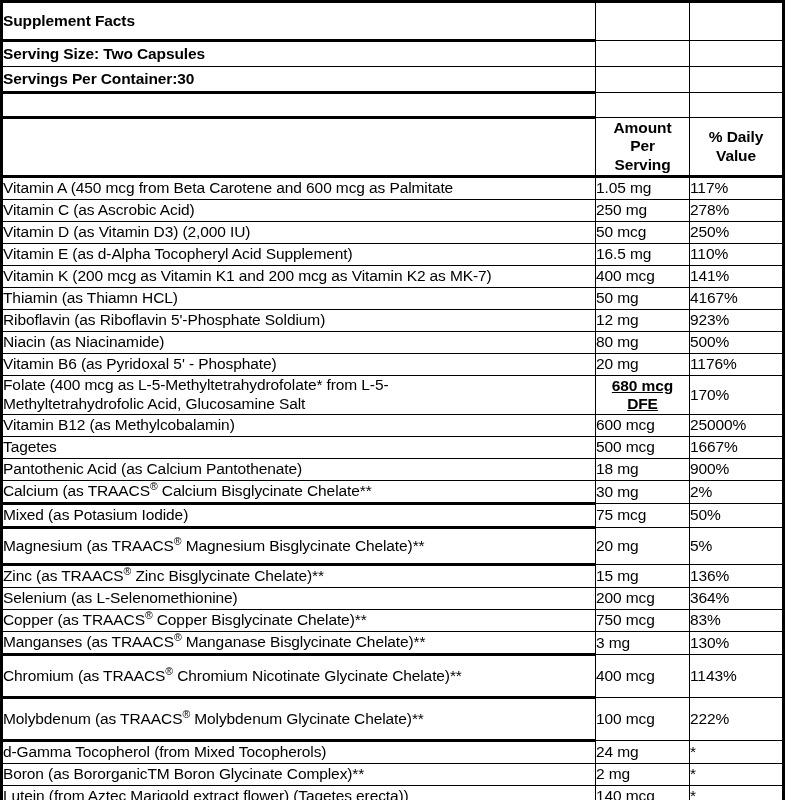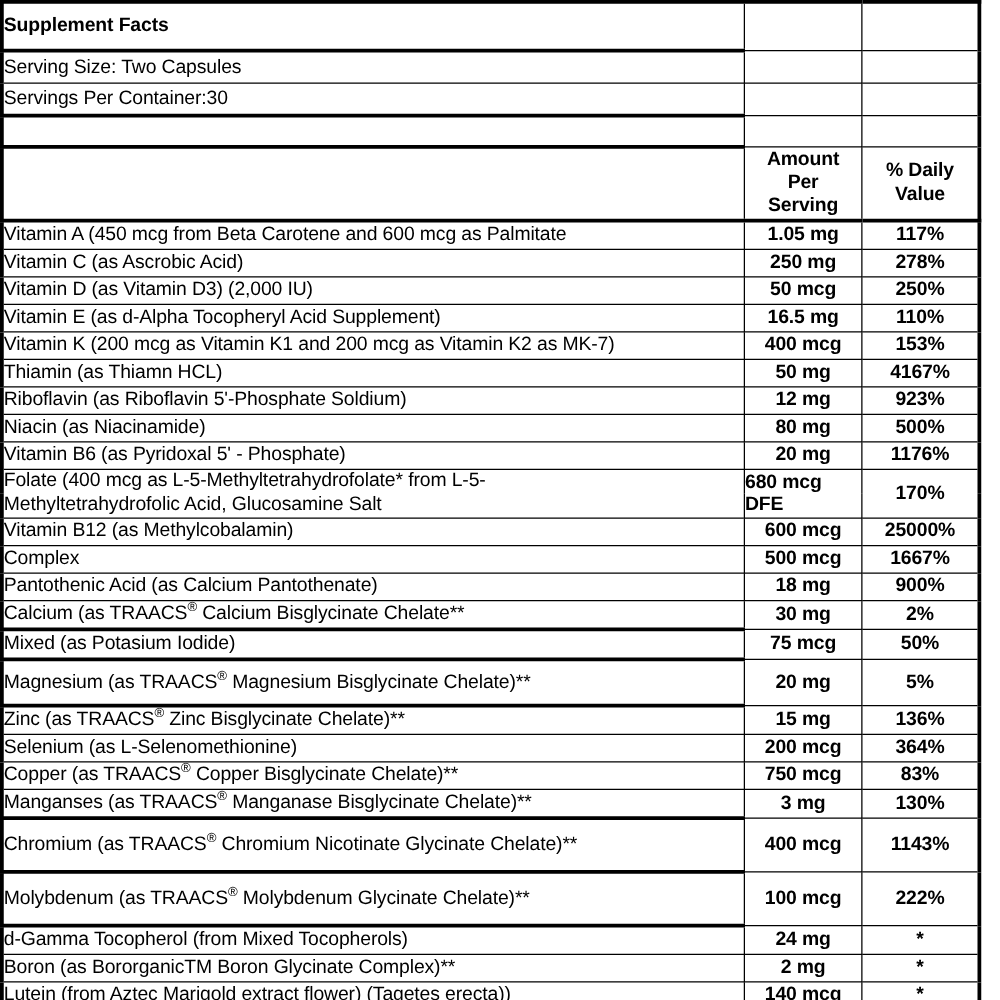--- a/index.html
+++ b/index.html
@@ -48,38 +48,38 @@
     text-align: left;
     padding: 1px 2px 1px 5px;
     white-space: nowrap;
     overflow: hidden;
     font-weight: normal;
     margin-left: 47px;
   }
 
   
   td.amt, td.dv {
-    text-align: center;
-    font-weight: bold;
+    font-weight: normal;
     padding: 1px 2px;
     white-space: nowrap;
   }
 
   
   td.title {
     font-size: 26px;
     font-weight: bold;
     padding: 3px 2px 4px 8px;
     letter-spacing: -0.3px;
   }
 
   
   td.serving {
     font-size: 15.5px;
     padding: 2px 2px 2px 5px;
+    font-weight: bold;
   }
 
   
   td.hdr {
     text-align: center;
     font-weight: bold;
     font-size: 15.5px;
     line-height: 1.30;
     padding: 2px 2px;
     vertical-align: middle;
@@ -103,23 +103,25 @@
   .tb-right  { border-right-width: 3px !important; }
 
   sup.reg {
     font-size: 0.68em;
     vertical-align: super;
     line-height: 0;
   }
 
   
   td.folate-amt {
+    text-align: center;
     font-weight: bold;
     line-height: 1.25;
     vertical-align: middle;
+    text-decoration: underline;
   }
 </style>
 </head>
 <body>
 
 <div id="label">
   <table class="sf">
     <colgroup>
       <col class="c-name">
         <col class="c-amt">
@@ -180,21 +182,21 @@
         <td class="dv tb-right">250%</td>
       </tr>
       <tr class="r-item">
         <td class="name tb-left">Vitamin E (as d-Alpha Tocopheryl Acid Supplement)</td>
         <td class="amt">16.5 mg</td>
         <td class="dv tb-right">110%</td>
       </tr>
       <tr class="r-item">
         <td class="name tb-left">Vitamin K (200 mcg as Vitamin K1 and 200 mcg as Vitamin K2 as MK-7)</td>
         <td class="amt">400 mcg</td>
-        <td class="dv tb-right">153%</td>
+        <td class="dv tb-right">141%</td>
       </tr>
       <tr class="r-item">
         <td class="name tb-left">Thiamin (as Thiamn HCL)</td>
         <td class="amt">50 mg</td>
         <td class="dv tb-right">4167%</td>
       </tr>
       <tr class="r-item">
         <td class="name tb-left">Riboflavin (as Riboflavin 5'-Phosphate Soldium)</td>
         <td class="amt">12 mg</td>
         <td class="dv tb-right">923%</td>
@@ -221,21 +223,21 @@
       <tr class="r-folate">
         <td class="name tb-left" style="border-top:none;">Methyltetrahydrofolic Acid, Glucosamine Salt</td>
       </tr>
 
       <tr class="r-item">
         <td class="name tb-left">Vitamin B12 (as Methylcobalamin)</td>
         <td class="amt">600 mcg</td>
         <td class="dv tb-right">25000%</td>
       </tr>
       <tr class="r-item">
-        <td class="name tb-left">Complex</td>
+        <td class="name tb-left">Tagetes</td>
         <td class="amt">500 mcg</td>
         <td class="dv tb-right">1667%</td>
       </tr>
       <tr class="r-item">
         <td class="name tb-left">Pantothenic Acid (as Calcium Pantothenate)</td>
         <td class="amt">18 mg</td>
         <td class="dv tb-right">900%</td>
       </tr>
 
       <tr class="r-item">

